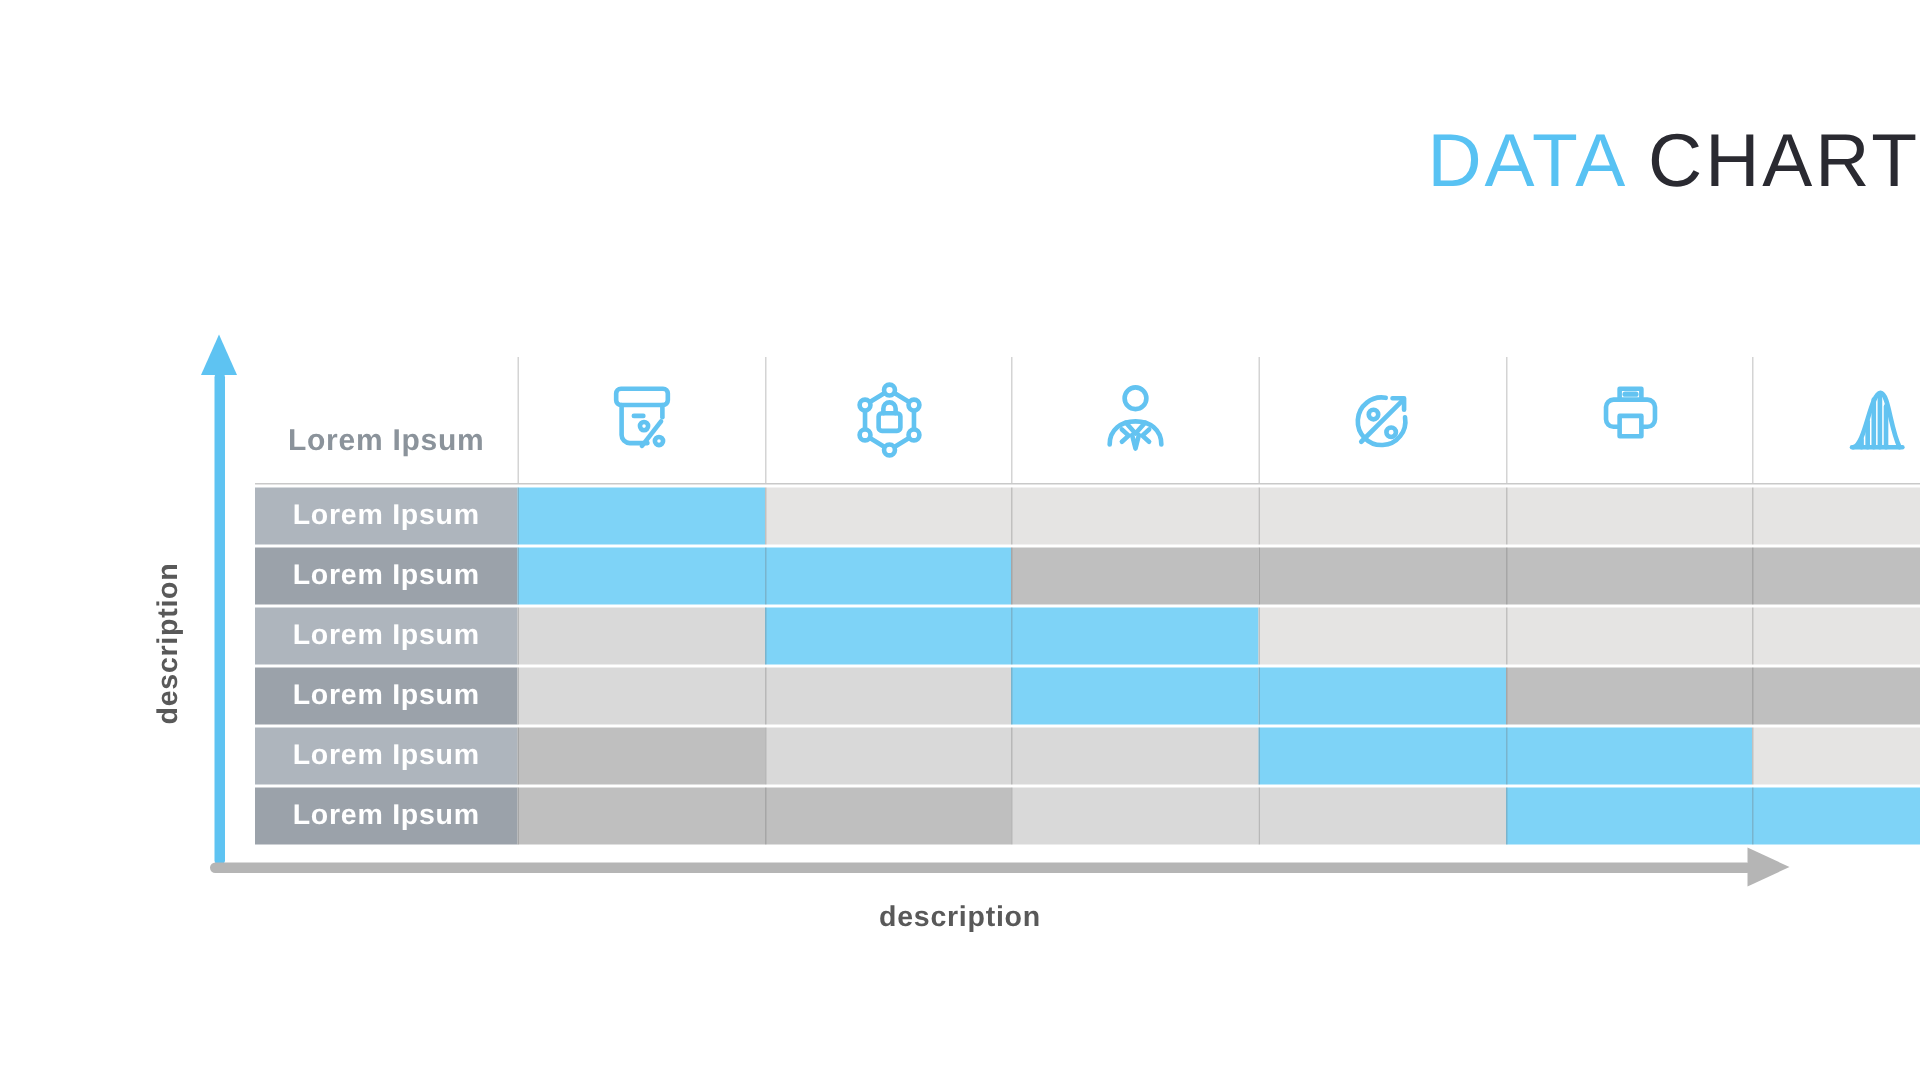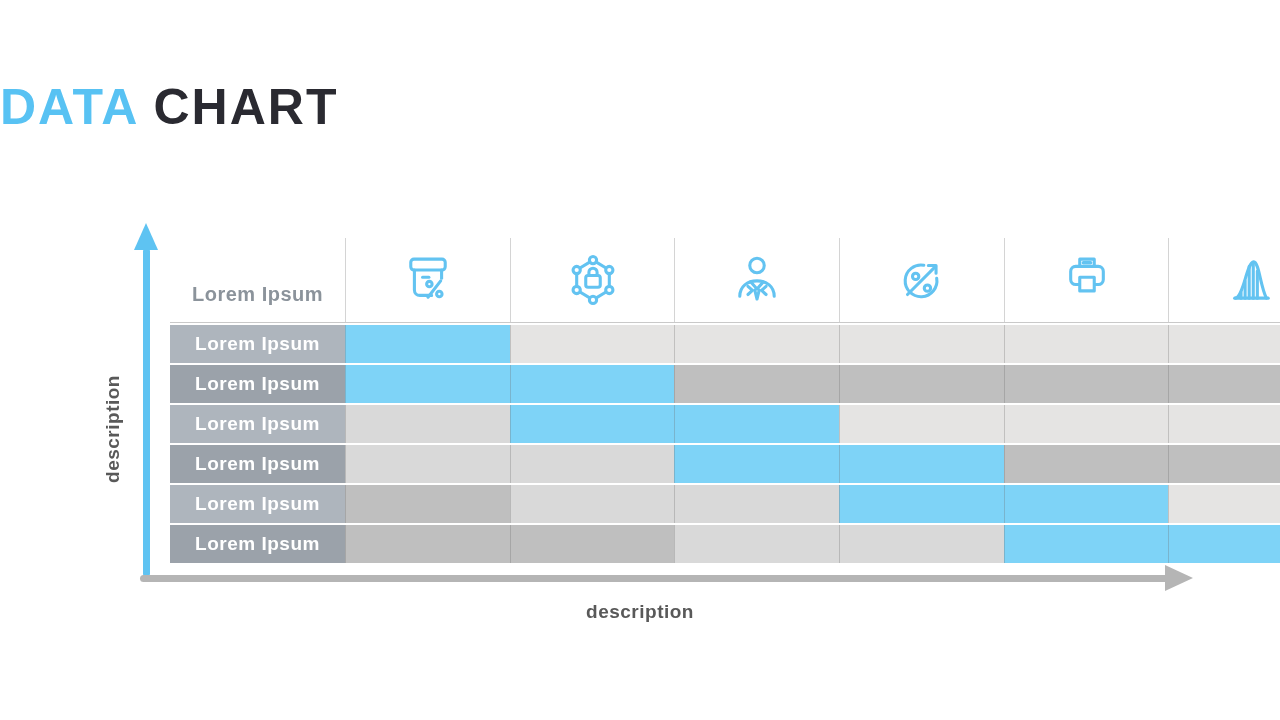--- a/index.html
+++ b/index.html
@@ -17,22 +17,22 @@
     --text-gray:#595959;
     --header-text:#8b939b;
   }
   html,body{margin:0;padding:0;background:#fff;}
   .slide{
     position:relative;width:1280px;height:720px;background:#ffffff;overflow:hidden;
     font-family:"Liberation Sans", sans-serif;
   }
   
   .title{
-    position:absolute;top:82px;left:0;right:0;text-align:left;
-    font-size:50px;font-weight:700;letter-spacing:2px;line-height:1;margin:0;
+    position:absolute;top:82px;left:0;right:0;text-align:right;
+    font-size:50px;font-weight:400;letter-spacing:2px;line-height:1;margin:0;
   }
   .title .accent{color:var(--accent-blue);}
   .title .rest{color:var(--title-dark);}
   
   .y-axis-line{position:absolute;left:143px;top:248px;width:7px;height:329px;
     background:var(--axis-blue);border-radius:4px;}
   .y-axis-head{position:absolute;left:134px;top:223px;width:0;height:0;
     border-left:12px solid transparent;border-right:12px solid transparent;
     border-bottom:27px solid var(--axis-blue);}
   .x-axis-line{position:absolute;left:140px;top:575px;width:1028px;height:7px;

